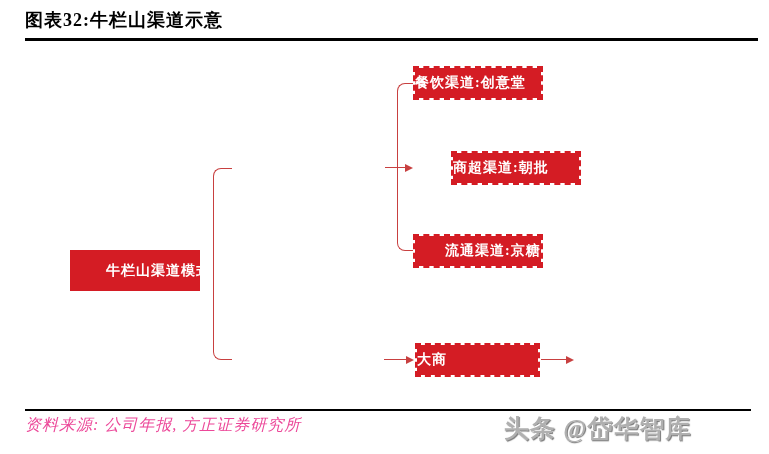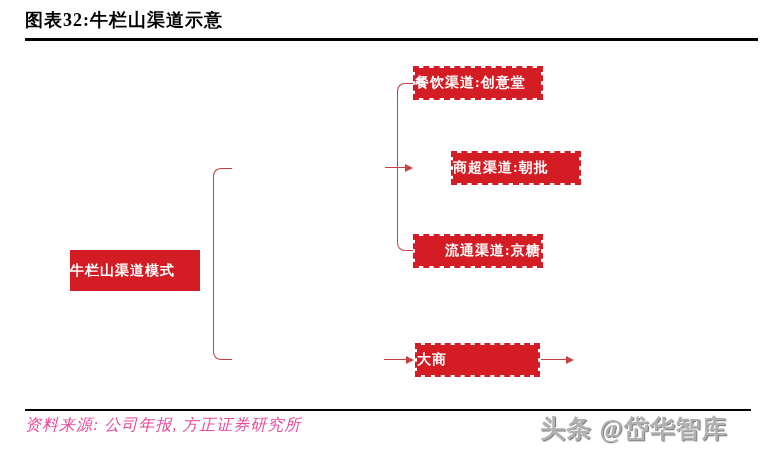--- a/index.html
+++ b/index.html
@@ -12,32 +12,32 @@
     position:absolute;left:25px;top:8px;font-size:18px;font-weight:bold;color:#000;
     letter-spacing:1px;white-space:nowrap;
   }
   .title-rule{position:absolute;left:25px;top:38px;width:733px;height:3px;background:#000;}
   .footer-rule{position:absolute;left:25px;top:409px;width:726px;height:2px;background:#000;}
   .source-note{
     position:absolute;left:25px;top:415px;font-size:16px;font-style:italic;
     color:#ec4899;letter-spacing:1px;white-space:nowrap;
   }
   .watermark{
-    position:absolute;right:5px;top:412px;width:260px;text-align:center;
+    position:absolute;right:5px;top:412px;width:260px;text-align:left;
     font-size:25px;font-weight:bold;color:#b0b0b0;letter-spacing:1px;
     text-shadow:-1px -1px 0 #ffffff,1px 1px 1px #777777;white-space:nowrap;
   }
   
   .box{
     position:absolute;box-sizing:border-box;background:#d41c24;background-clip:padding-box;
     border:2px dashed #d41c24;color:#fff;font-size:14px;font-weight:bold;
     display:flex;align-items:center;justify-content:flex-start;white-space:nowrap;
     letter-spacing:1px;
   }
-  .box.solid{border:none;}
+  .box.solid{border:none;padding-left:36px;}
   .n-root       {left:70px; top:250px;width:130px;height:41px;font-size:14px;}
   .n-beijing    {left:232px;top:152px;width:153px;height:34px;}
   .n-jingwai    {left:237px;top:343px;width:146px;height:34px;}
   .n-catering   {left:413px;top:66px; width:130px;height:34px;}
   .n-supermarket{left:407px;top:151px;width:130px;height:34px;margin-left:44px;}
   .n-circulation{left:413px;top:234px;width:130px;height:34px;padding-left:30px;}
   .n-dashang    {left:415px;top:343px;width:125px;height:34px;}
   .n-secondary  {left:575px;top:343px;width:125px;height:34px;}
   
   .bracket{

